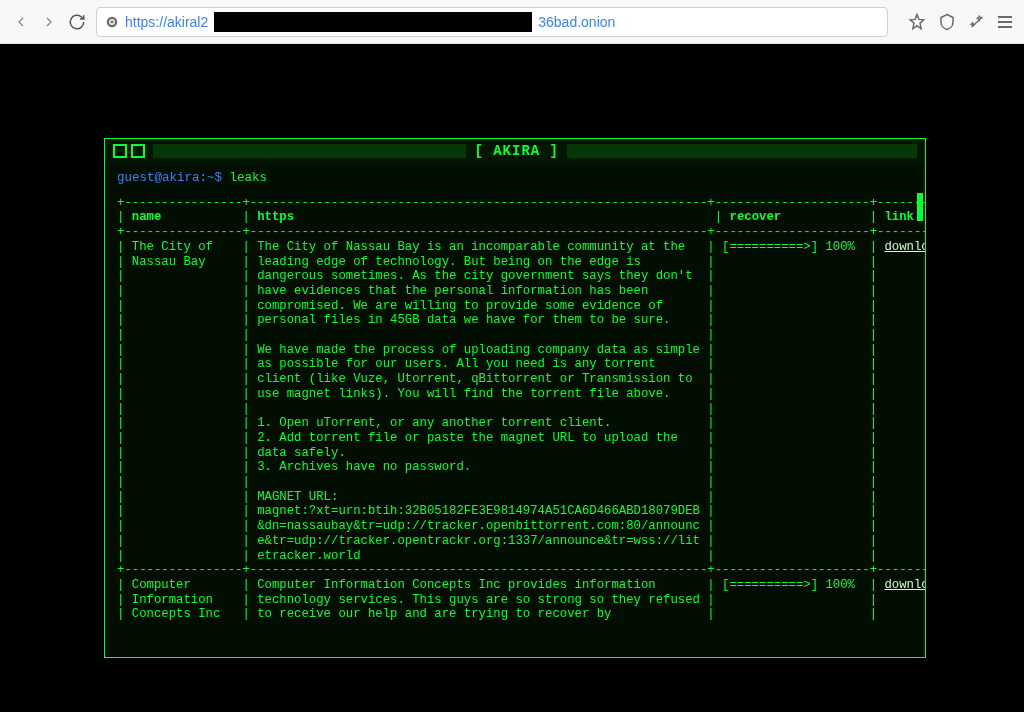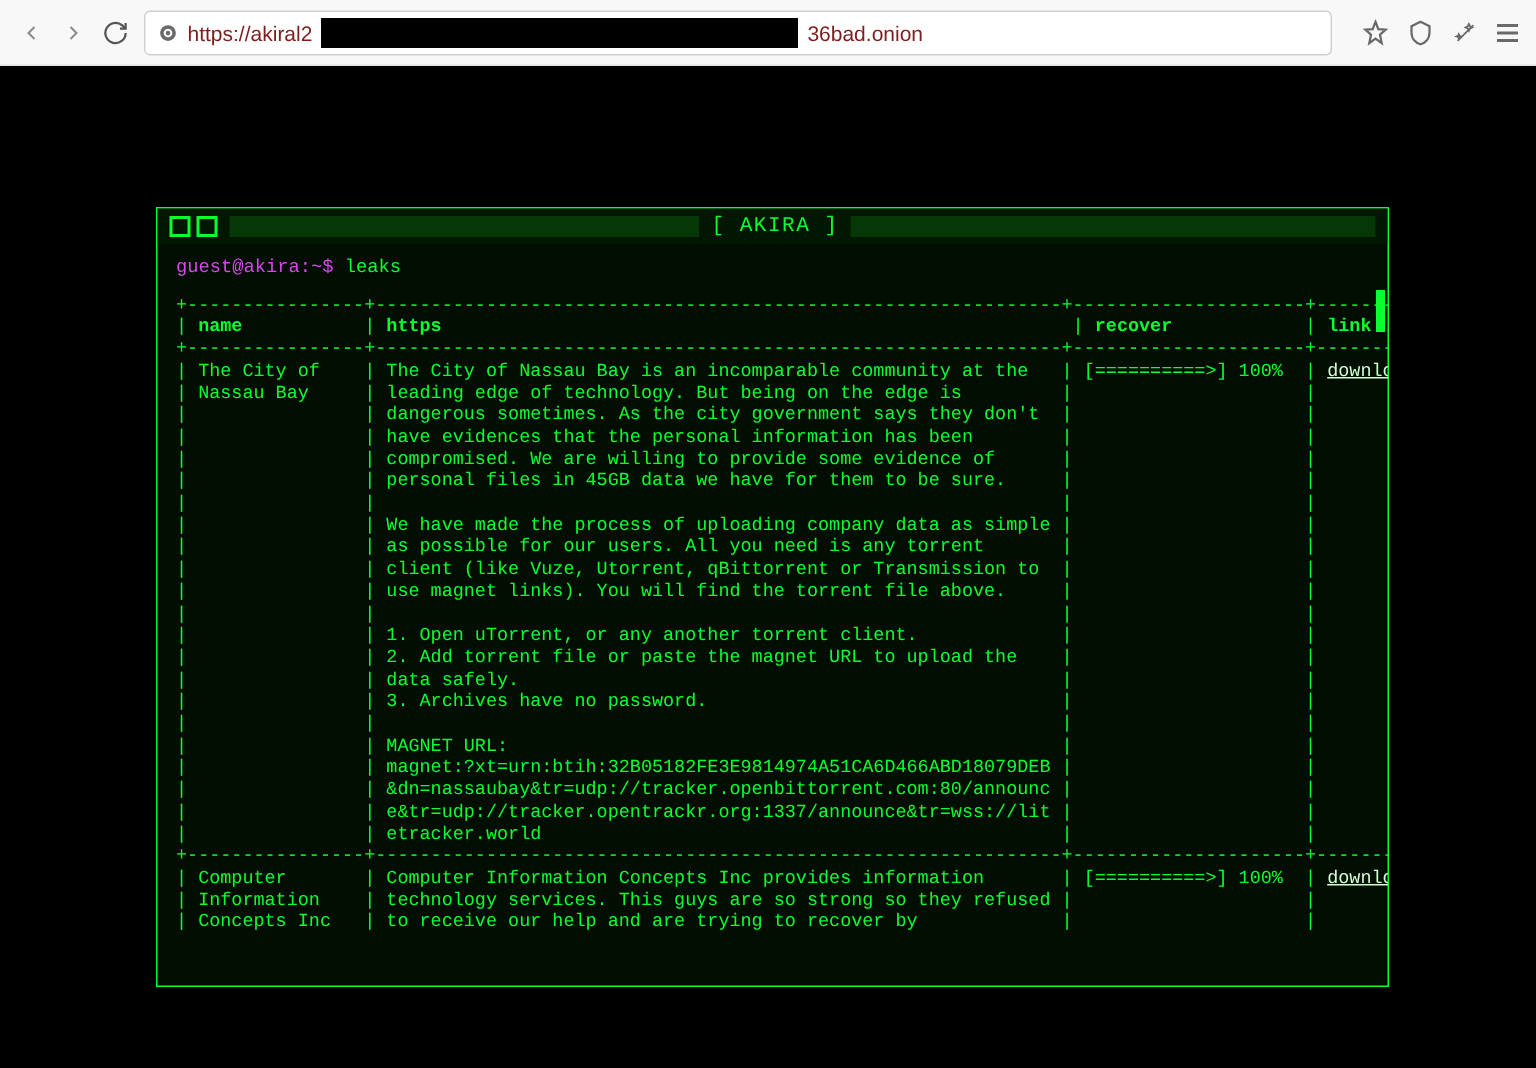--- a/index.html
+++ b/index.html
@@ -18,21 +18,21 @@
   width:18px; height:18px; color:#8a8a8a;
   display:flex; align-items:center; justify-content:center;
 }
 .nav-arrow svg{width:16px;height:16px;}
 .reload{width:18px;height:18px;color:#555;}
 .url-bar {
   flex:1; height:30px; background:#fff;
   border:1px solid #d0d0d0; border-radius:4px;
   display:flex; align-items:center; padding:0 8px; gap:6px;
   font-family:-apple-system,Segoe UI,sans-serif;
-  font-size:14px; color:#7f1d1d; position:relative;
+  font-size:14px; color:#3b82f6; position:relative;
 }
 .lock-icon{width:14px;height:14px;color:#6a6a6a;}
 .url-text{white-space:nowrap;}
 .blackbox{height:20px;background:#000;width:318px;}
 .bar-icons{display:flex;gap:12px;align-items:center;margin-left:10px;}
 .bar-icon{width:18px;height:18px;color:#6a6a6a;}
 .menu-stack{display:flex;flex-direction:column;gap:3px;align-items:center;}
 .menu-stack span{display:block;width:14px;height:2px;background:#6a6a6a;}
 .menu-dot{width:6px;height:6px;border-radius:50%;background:#50d070;position:relative;top:-2px;right:-9px;}
 .page {
@@ -49,31 +49,31 @@
   height:24px; display:flex; align-items:center;
   background:#011701; padding:0 8px;
 }
 .tb-square{
   width:14px;height:14px;border:2px solid #0aff30;margin-right:4px;
 }
 .tb-fill{
   flex:1;height:14px;background:#063706; margin:0 4px;
 }
 .tb-title{
-  color:#0aff30;font-weight:normal;font-size:14px;padding:0 4px;
+  color:#0aff30;font-weight:bold;font-size:14px;padding:0 4px;
   letter-spacing:1px;
 }
 .tb-fill2{width:350px;height:14px;background:#063706;margin-left:4px;}
 .term-body{
   font-size:12.3px; color:#0aff30; padding:8px 12px;
   line-height:14.7px; height:calc(100% - 24px);
   overflow-y:hidden; position:relative;
 }
 .prompt{color:#0aff30; font-size:12.5px;margin-bottom:10px;}
-.prompt .host{color:#d946ef;}
+.prompt .host{color:#3b82f6;}
 .ascii-table{white-space:pre; font-family:"Consolas","Courier New",monospace;color:#0aff30;}
 .hdr{font-weight:bold;margin-top:36px;}
 .dl-link{color:#cfffcf;text-decoration:underline;}
 .scroll-ind{
   position:absolute; right:2px; top:30px; width:6px; height:28px;
   background:#0aff30;
 }
 </style>
 </head>
 <body>

